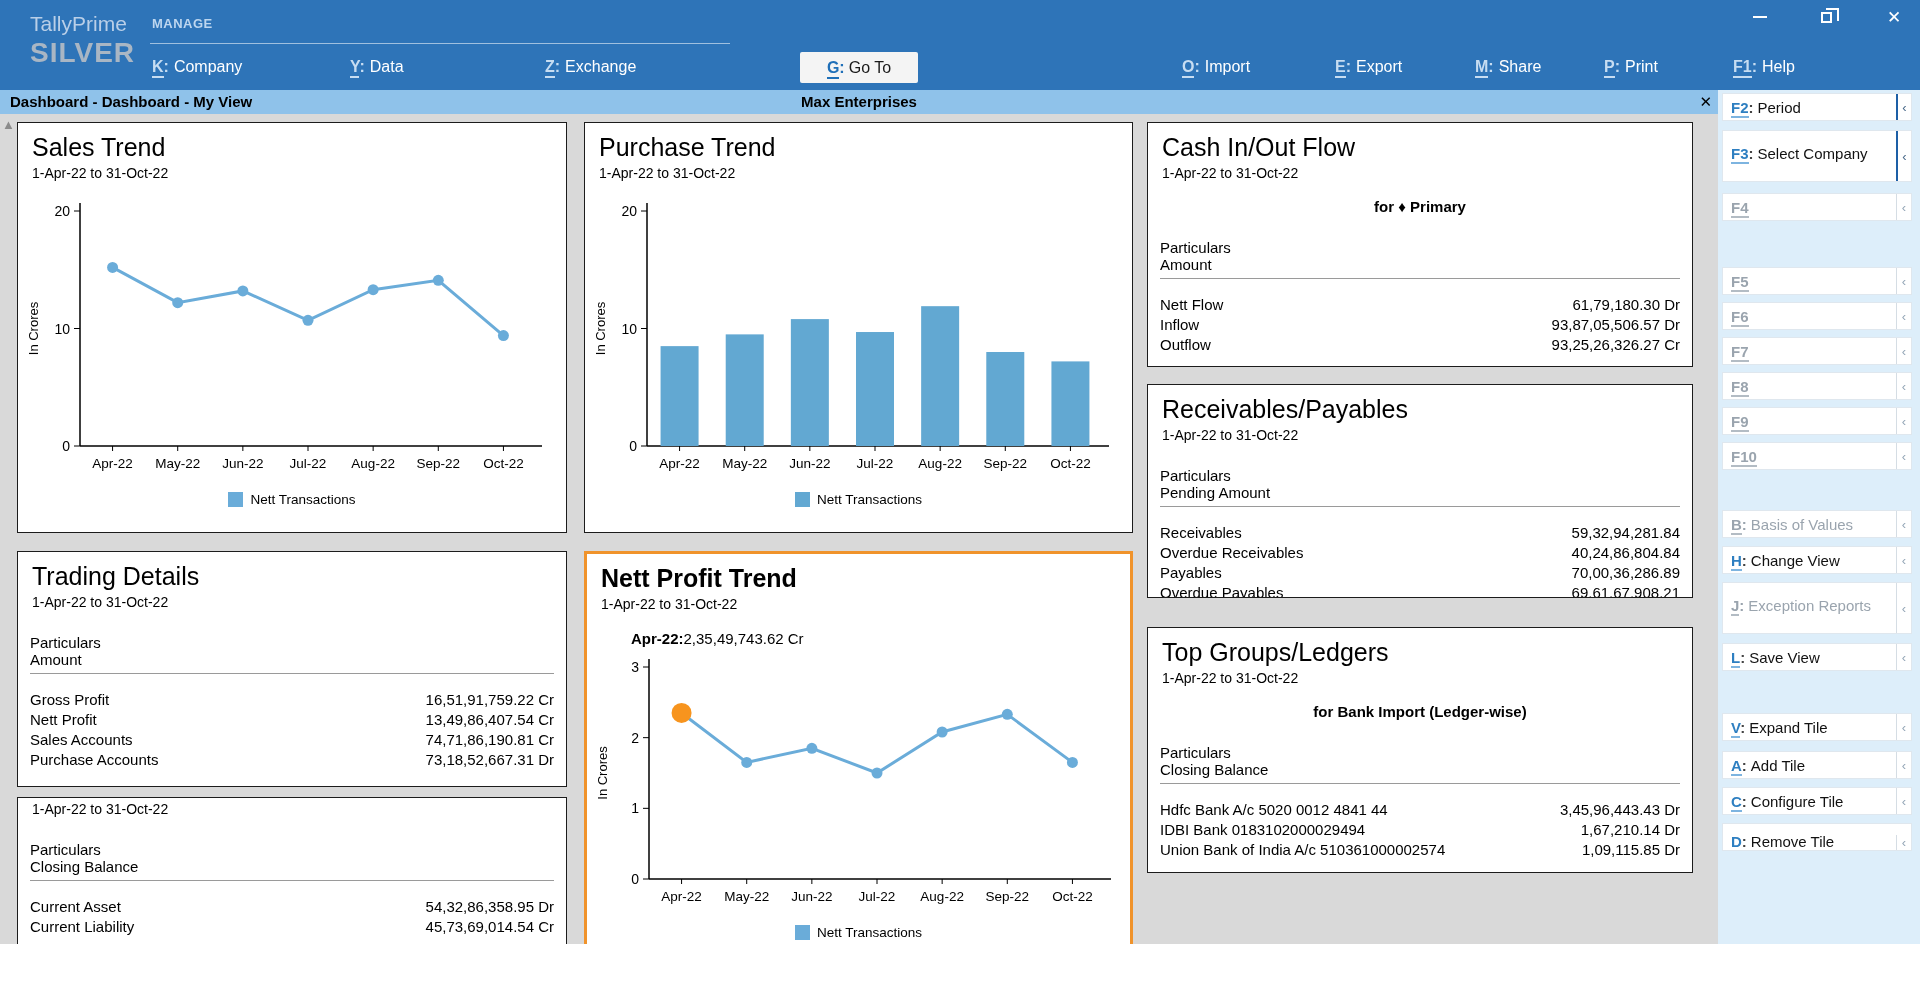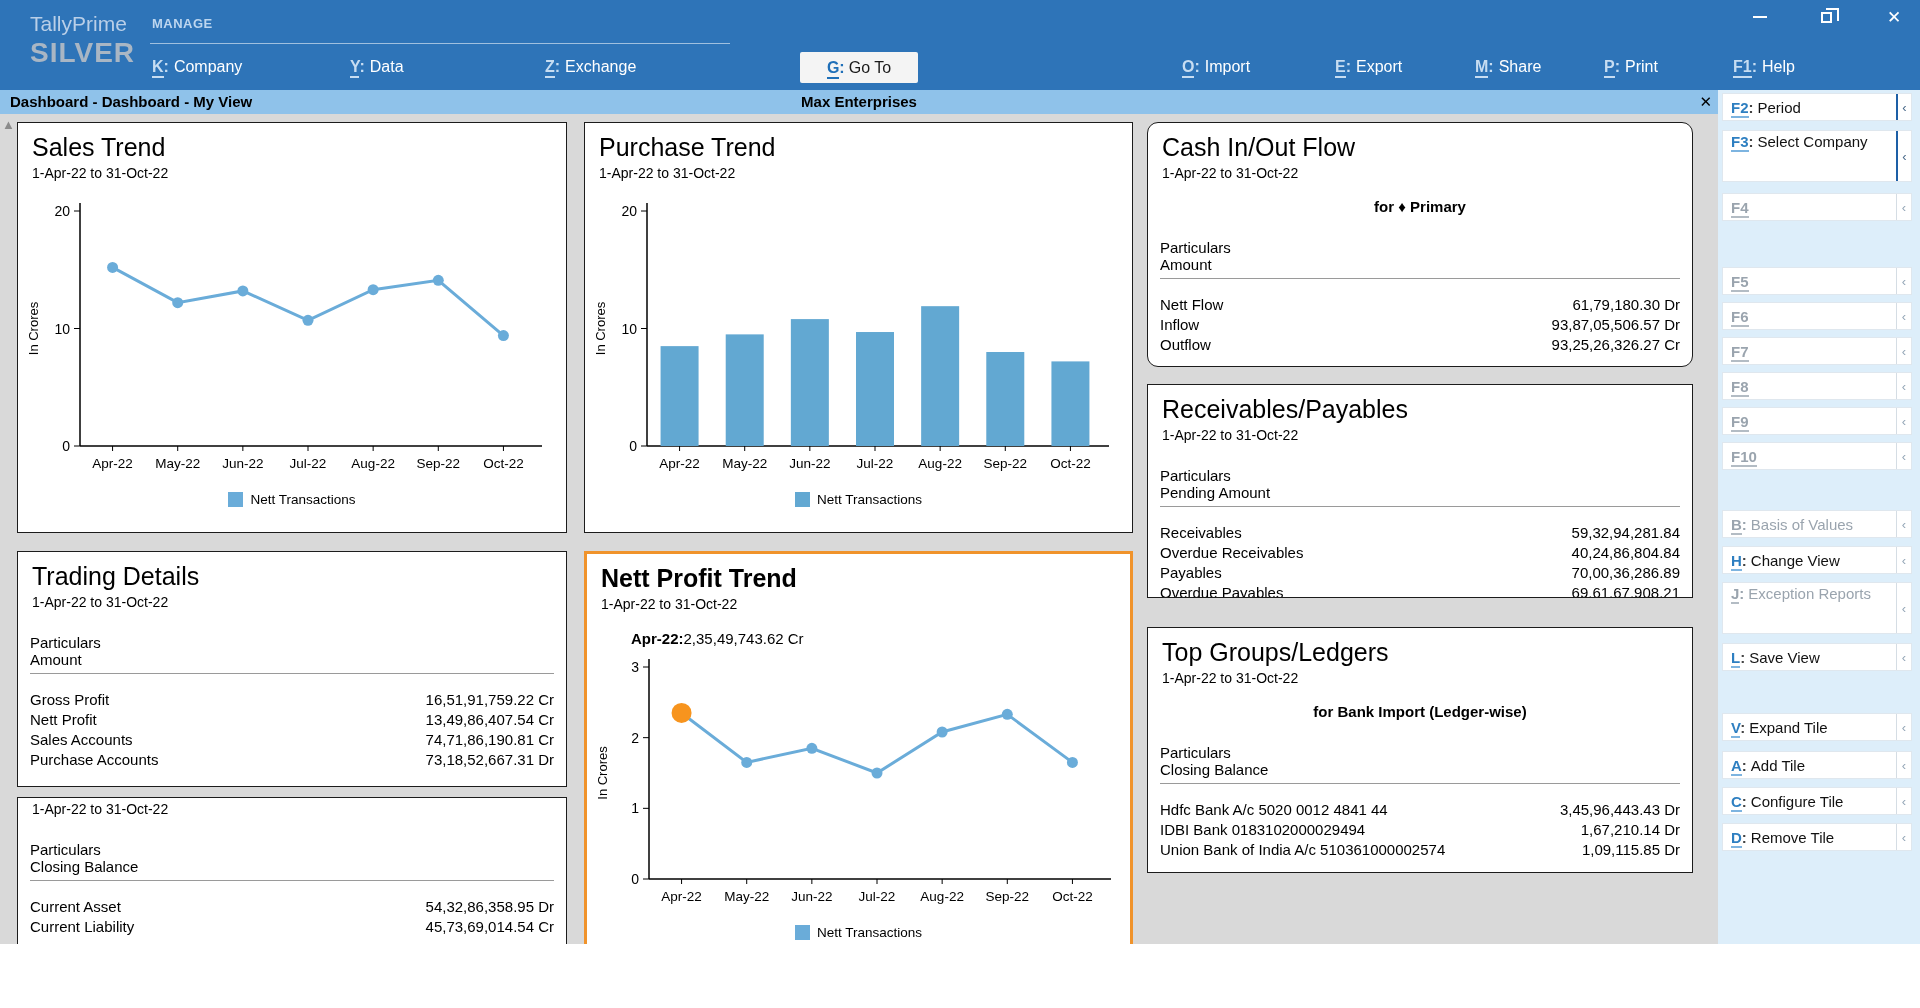--- a/index.html
+++ b/index.html
@@ -49,21 +49,21 @@
   .legend { display:flex; align-items:center; justify-content:center; gap:7px; margin-top:2px; font-size:13.5px; }
   .legend .swatch { width:15px; height:15px; display:inline-block; }
   .chart-note { margin:18px 0 0 44px; font-size:15px; }
   .chart-note b { font-weight:bold; }
 
   
   .sidebar { position:absolute; left:1718px; top:90px; width:202px; height:918px; background:#ddeefa; z-index:6; }
   .sbtn { position:absolute; left:4px; width:190px; height:28px; background:#fff; border:1px solid #dfe7ee; display:flex; align-items:stretch; font-size:15px; }
   .sbtn .slabel-wrap { flex:1; display:flex; align-items:center; padding-left:8px; overflow:hidden; }
   .sbtn.two { height:52px; }
-  .sbtn.two .slabel-wrap { align-items:flex-start; padding-top:0; }
+  .sbtn.two .slabel-wrap { align-items:flex-start; padding-top:12px; }
   .sbtn .chev { width:15px; display:flex; align-items:center; justify-content:center; font-size:13px; color:#94a6b6; border-left:1px solid #d5dde4; }
   .sbtn.active .chev { border-left:2px solid #1d5fa6; color:#4a6a8a; }
   .skey { font-weight:bold; color:#2e7fc1; border-bottom:2px solid #7db4e0; }
   .scolon { font-weight:bold; color:#444; margin-right:4px; }
   .slabel { color:#111; }
   .sbtn.two .slabel { white-space:normal; line-height:21px; }
   .sbtn.disabled .skey, .sbtn.disabled .scolon, .sbtn.disabled .slabel { color:#9aa4ae; border-bottom-color:#b3bcc4; }
   .sbtn.fkey .skey { color:#9aa4ae; border-bottom-color:#b3bcc4; }
 
   
@@ -193,21 +193,21 @@
         <rect x="336.1428571428571" y="111.17500000000001" width="38" height="139.825" fill="#62a8d2"></rect>
         <rect x="401.2857142857143" y="157" width="38" height="94" fill="#62a8d2"></rect>
         <rect x="466.4285714285714" y="166.4" width="38" height="84.6" fill="#62a8d2"></rect>
       </svg>
     <div class="legend">
       <span class="swatch" style="background: rgb(98, 168, 210);"></span>
       <span>Nett Transactions</span>
     </div>
   </div>
 
-  <div class="tile" style="left:1147px; top:122px; width:546px; height:245px;border-radius:11px;">
+  <div class="tile" style="left:1147px; top:122px; width:546px; height:245px;">
     <div class="tile-title">Cash In/Out Flow</div>
     <div class="tile-period">1-Apr-22 to 31-Oct-22</div>
     <div class="tile-context">for ♦ Primary</div>
     <div class="thead">
       <span>Particulars</span>
       <span>Amount</span>
     </div>
     <div class="trows">
       <div class="trow">
           <span>Nett Flow</span>
@@ -457,21 +457,21 @@
           <span><span class="skey">A</span><span class="scolon">:</span><span class="slabel">Add Tile</span></span>
         </span>
         <span class="chev">‹</span>
       </div>
     <div class="sbtn" style="top:697px;">
         <span class="slabel-wrap">
           <span><span class="skey">C</span><span class="scolon">:</span><span class="slabel">Configure Tile</span></span>
         </span>
         <span class="chev">‹</span>
       </div>
-    <div class="sbtn" style="top:733px;">
+    <div class="sbtn" style="top:733px;align-items:flex-end;">
         <span class="slabel-wrap">
           <span><span class="skey">D</span><span class="scolon">:</span><span class="slabel">Remove Tile</span></span>
         </span>
         <span class="chev">‹</span>
       </div>
     <div class="sbtn fkey" style="top:883px;">
         <span class="slabel-wrap">
           <span><span class="skey">F12</span></span>
         </span>
         <span class="chev">‹</span>

